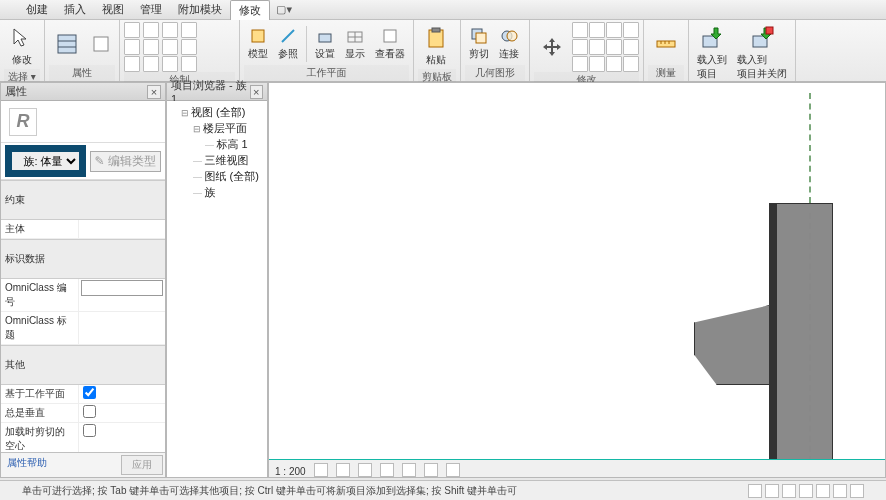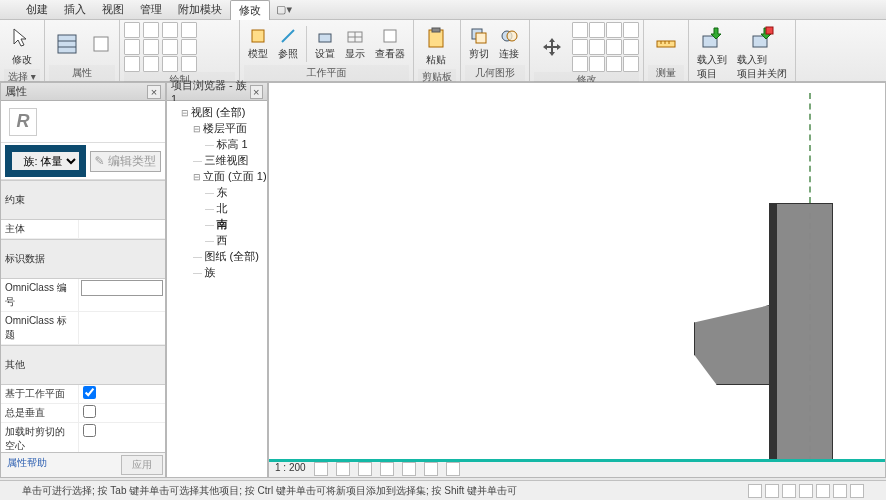--- a/index.html
+++ b/index.html
@@ -57,21 +57,21 @@
 .tree li .bold { font-weight: bold; }
 
 .canvas { flex: 1; background: #fff; border: 1px solid #b8b8b8; position: relative; overflow: hidden; }
 .canvas .refline { position: absolute; left: 540px; top: 10px; width: 0; height: 110px; border-left: 2px dashed #7aa87a; }
 .canvas .shape { position: absolute; }
 .canvas .col { left: 500px; top: 120px; width: 64px; height: 360px; background: #8a8a8a; border: 1px solid #333; }
 .canvas .colhl { left: 500px; top: 120px; width: 8px; height: 360px; background: #333; }
 .canvas .dash { position: absolute; left: 540px; top: 130px; width: 0; height: 340px; border-left: 2px dashed #888; }
 .canvas .brk { position: absolute; left: 425px; top: 222px; width: 76px; height: 80px; background: #8a8a8a; border: 1px solid #333; clip-path: polygon(0 22%, 100% 0, 100% 100%, 30% 100%, 0 62%); }
 
-.canvas .cfoot { position: absolute; left: 0; bottom: 0; right: 0; height: 18px; background: #f0f0f0; border-top: 3px solid #14b8a6; display: flex; align-items: flex-start; padding: 0 6px; gap: 8px; }
+.canvas .cfoot { position: absolute; left: 0; bottom: 0; right: 0; height: 18px; background: #f0f0f0; border-top: 1px solid #14b8a6; display: flex; align-items: flex-end; padding: 0 6px; gap: 8px; }
 .canvas .cfoot .scale { font-size: 10px; color: #333; }
 .canvas .cfoot .cic { width: 14px; height: 14px; border: 1px solid #bbb; background: #fff; cursor: pointer; }
 
 .status { position: absolute; left: 0; bottom: 0; right: 0; height: 20px; background: #efefef; border-top: 1px solid #c0c0c0; display: flex; align-items: center; padding: 0 22px; justify-content: space-between; }
 .status .stext { font-size: 10px; color: #444; }
 .status .sicons { display: flex; gap: 3px; }
 .status .sicons .sic { width: 14px; height: 14px; border: 1px solid #bbb; background: #fff; cursor: pointer; }
 
 svg { display: block; }
 </style>
@@ -369,28 +369,20 @@
     <div class="tree">
       <ul>
         <li><span>视图 (全部)</span>
           <ul>
             <li><span>楼层平面</span>
               <ul>
                   <li class="leaf"><span>标高 1</span></li>
                 </ul>
             </li>
             <li class="leaf"><span>三维视图</span></li>
-            <li><span>立面 (立面 1)</span>
-              <ul>
-                <li class="leaf"><span>东</span></li>
-                <li class="leaf"><span>北</span></li>
-                <li class="leaf"><span class="bold">南</span></li>
-                <li class="leaf"><span>西</span></li>
-              </ul>
-            </li>
             <li class="leaf"><span>图纸 (全部)</span></li>
             <li class="leaf"><span>族</span></li>
           </ul>
         </li>
       </ul>
     </div>
   </div>
 
   <div class="canvas">
     <div class="refline"></div>

